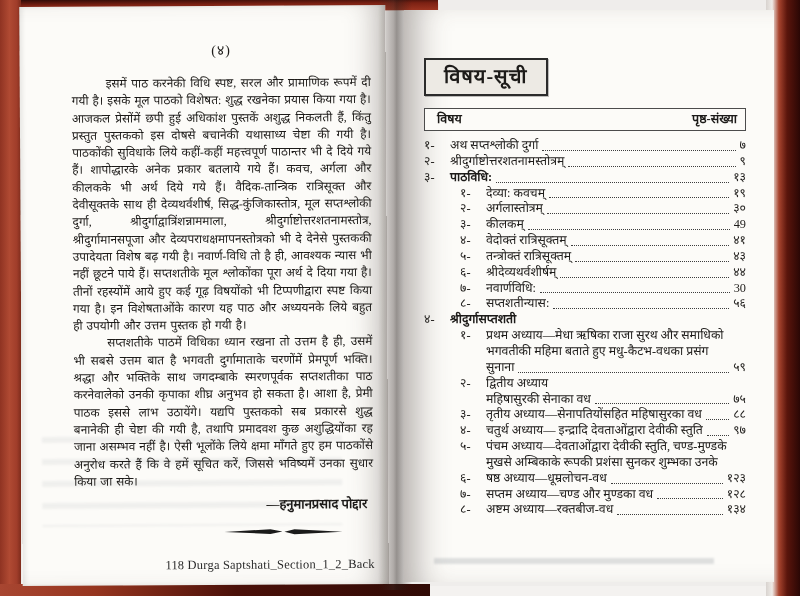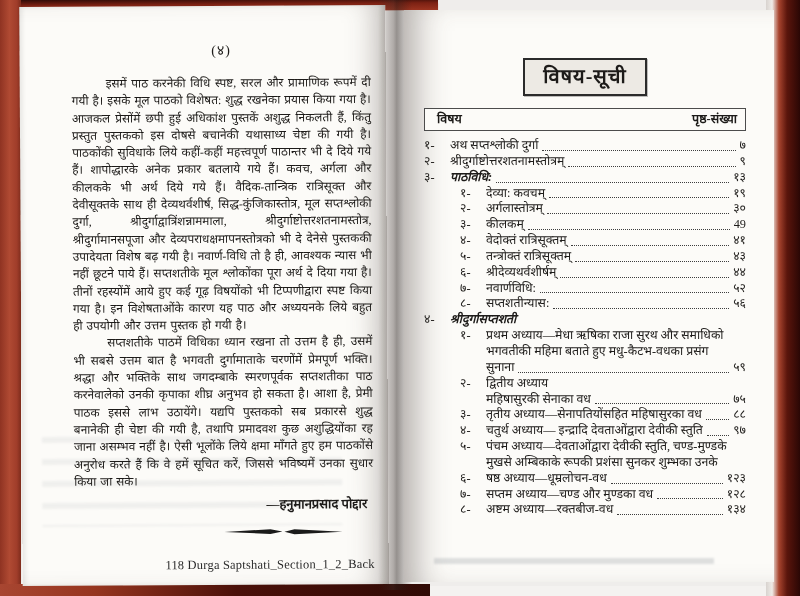--- a/index.html
+++ b/index.html
@@ -40,34 +40,34 @@
   .lp-caption{position:absolute;left:0;top:552px;width:352px;text-align:right;
     font-size:12.5px;color:#2a2a2a;letter-spacing:.2px;}
   .ghost{position:absolute;opacity:.07;filter:blur(1.2px);background:
     repeating-linear-gradient(180deg,#5a646e 0 6px,transparent 6px 22px);}
   .ghost-lp{left:20px;top:430px;width:300px;height:90px;}
   .ghost-rp{left:30px;top:548px;width:280px;height:8px;opacity:.18;}
 
   
   .rp-inner{position:absolute;left:20px;right:28px;top:48px;color:#1d1b19;}
   .invocation{text-align:center;font-size:12.5px;margin-bottom:10px;}
-  .title-box-wrap{text-align:center;margin-bottom:12px;}
+  .title-box-wrap{text-align:left;margin-bottom:12px;}
   .title-box{display:inline-block;border:2px solid #2b2b2b;background:#edeae4;
     padding:2px 18px 5px;font-size:20px;font-weight:bold;letter-spacing:1px;
     box-shadow:1px 1px 0 rgba(0,0,0,.25);}
   .toc-header{border:1.3px solid #4c4c4c;display:flex;justify-content:space-between;
     align-items:baseline;padding:1px 8px 3px 12px;font-size:12.5px;margin-bottom:7px;
     background:#fcfbf8;font-weight:bold;}
   .toc-row{display:flex;align-items:baseline;font-size:12.3px;line-height:15.85px;white-space:nowrap;}
   .toc-row .num{flex:none;width:26px;}
   .toc-row.lvl1 .num{margin-left:36px;}
   .toc-row.cont.lvl1{padding-left:62px;}
   .toc-row .chapter{font-weight:normal;flex:none;}
   .toc-row .txt{flex:0 1 auto;overflow:visible;}
-  .toc-row .txt.strong{font-weight:bold;font-style:italic;}
+  .toc-row .txt.strong{font-weight:bold;}
   .toc-row .dots{flex:1;min-width:10px;border-bottom:1.7px dotted #3d3d3d;
     margin:0 4px;align-self:flex-end;transform:translateY(-3px);}
   .toc-row .page-no{flex:none;text-align:right;}
 </style>
 </head>
 <body>
 
 <div class="scene">
 
   <div class="cover-top"></div>
@@ -155,21 +155,21 @@
           <div class="toc-row lvl1">
             <span class="num">६-</span>
             <span class="txt">श्रीदेव्यथर्वशीर्षम्</span>
             <span class="dots"></span>
             <span class="page-no">४४</span>
           </div>
           <div class="toc-row lvl1">
             <span class="num">७-</span>
             <span class="txt">नवार्णविधि:</span>
             <span class="dots"></span>
-            <span class="page-no">५२</span>
+            <span class="page-no">30</span>
           </div>
           <div class="toc-row lvl1">
             <span class="num">८-</span>
             <span class="txt">सप्तशतीन्यास:</span>
             <span class="dots"></span>
             <span class="page-no">५६</span>
           </div>
           <div class="toc-row lvl0">
             <span class="num">४-</span>
             <span class="txt strong">श्रीदुर्गासप्तशती</span>

